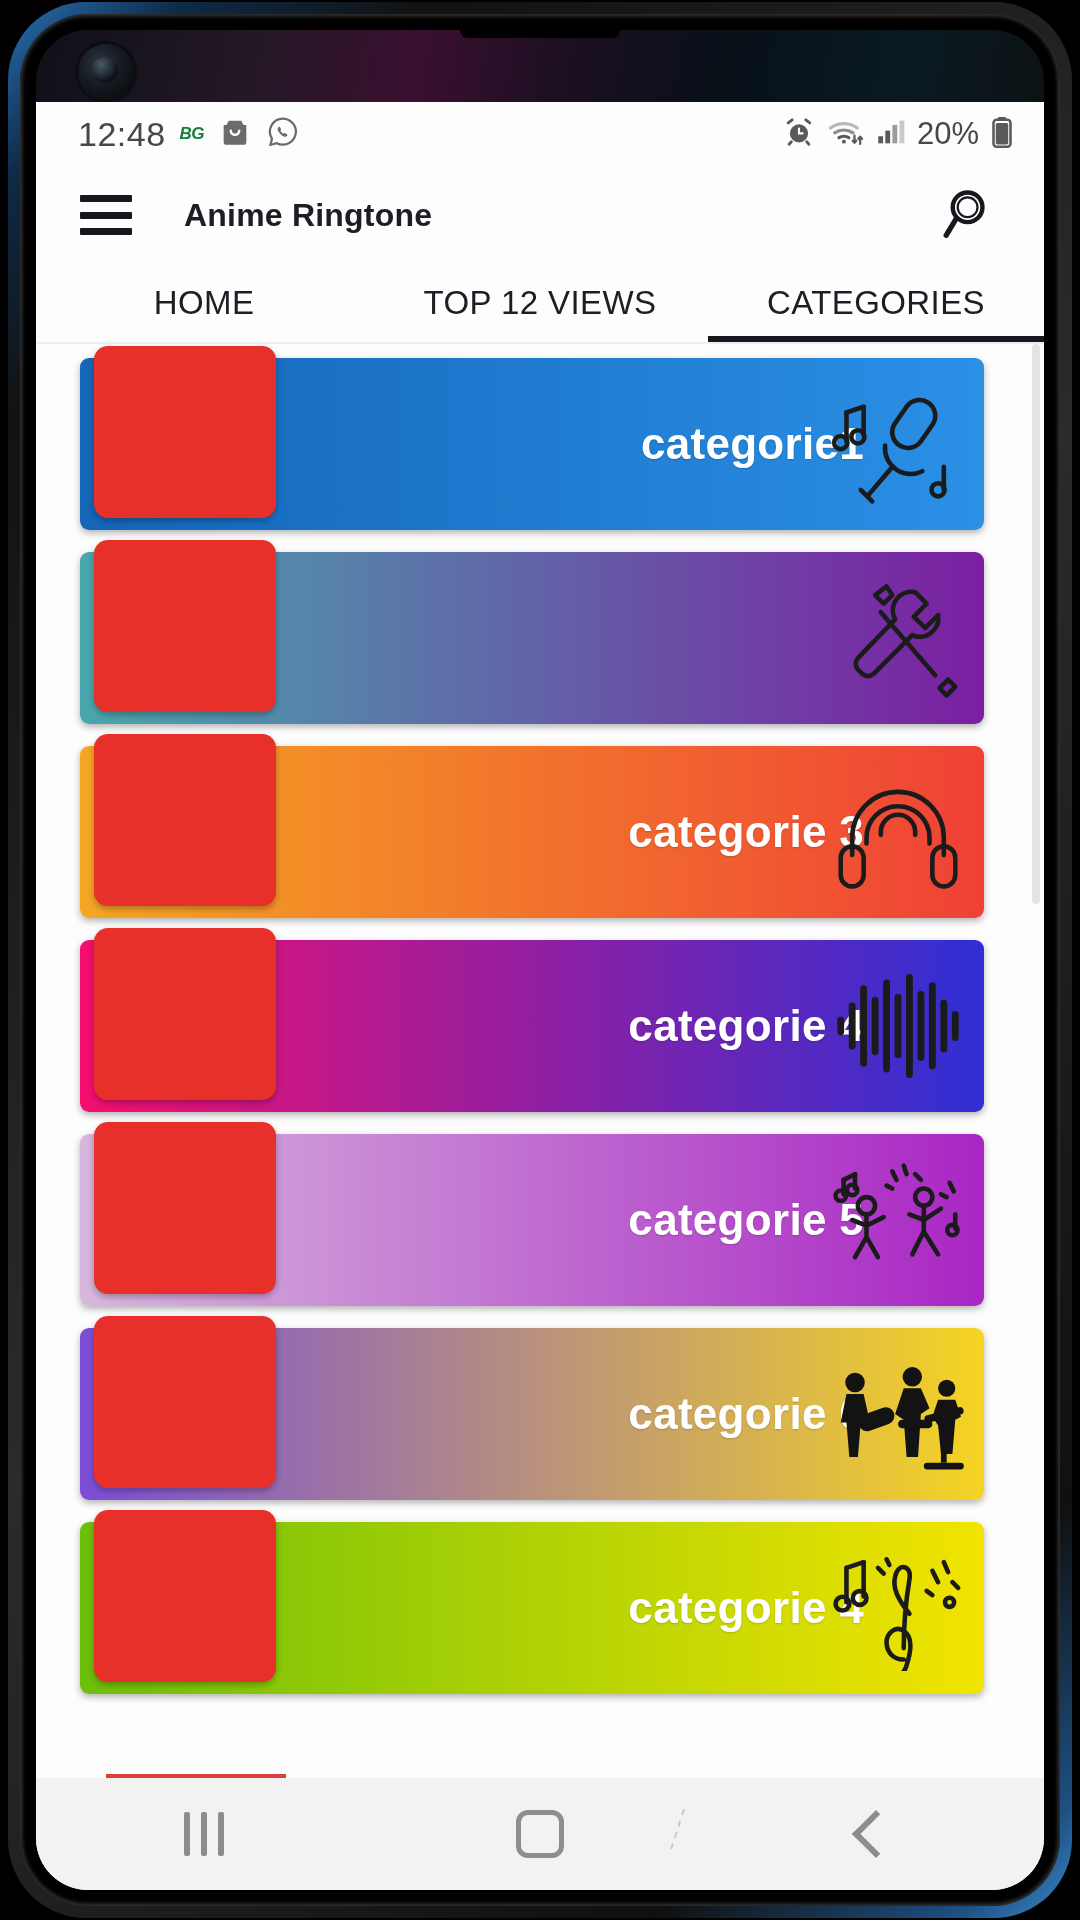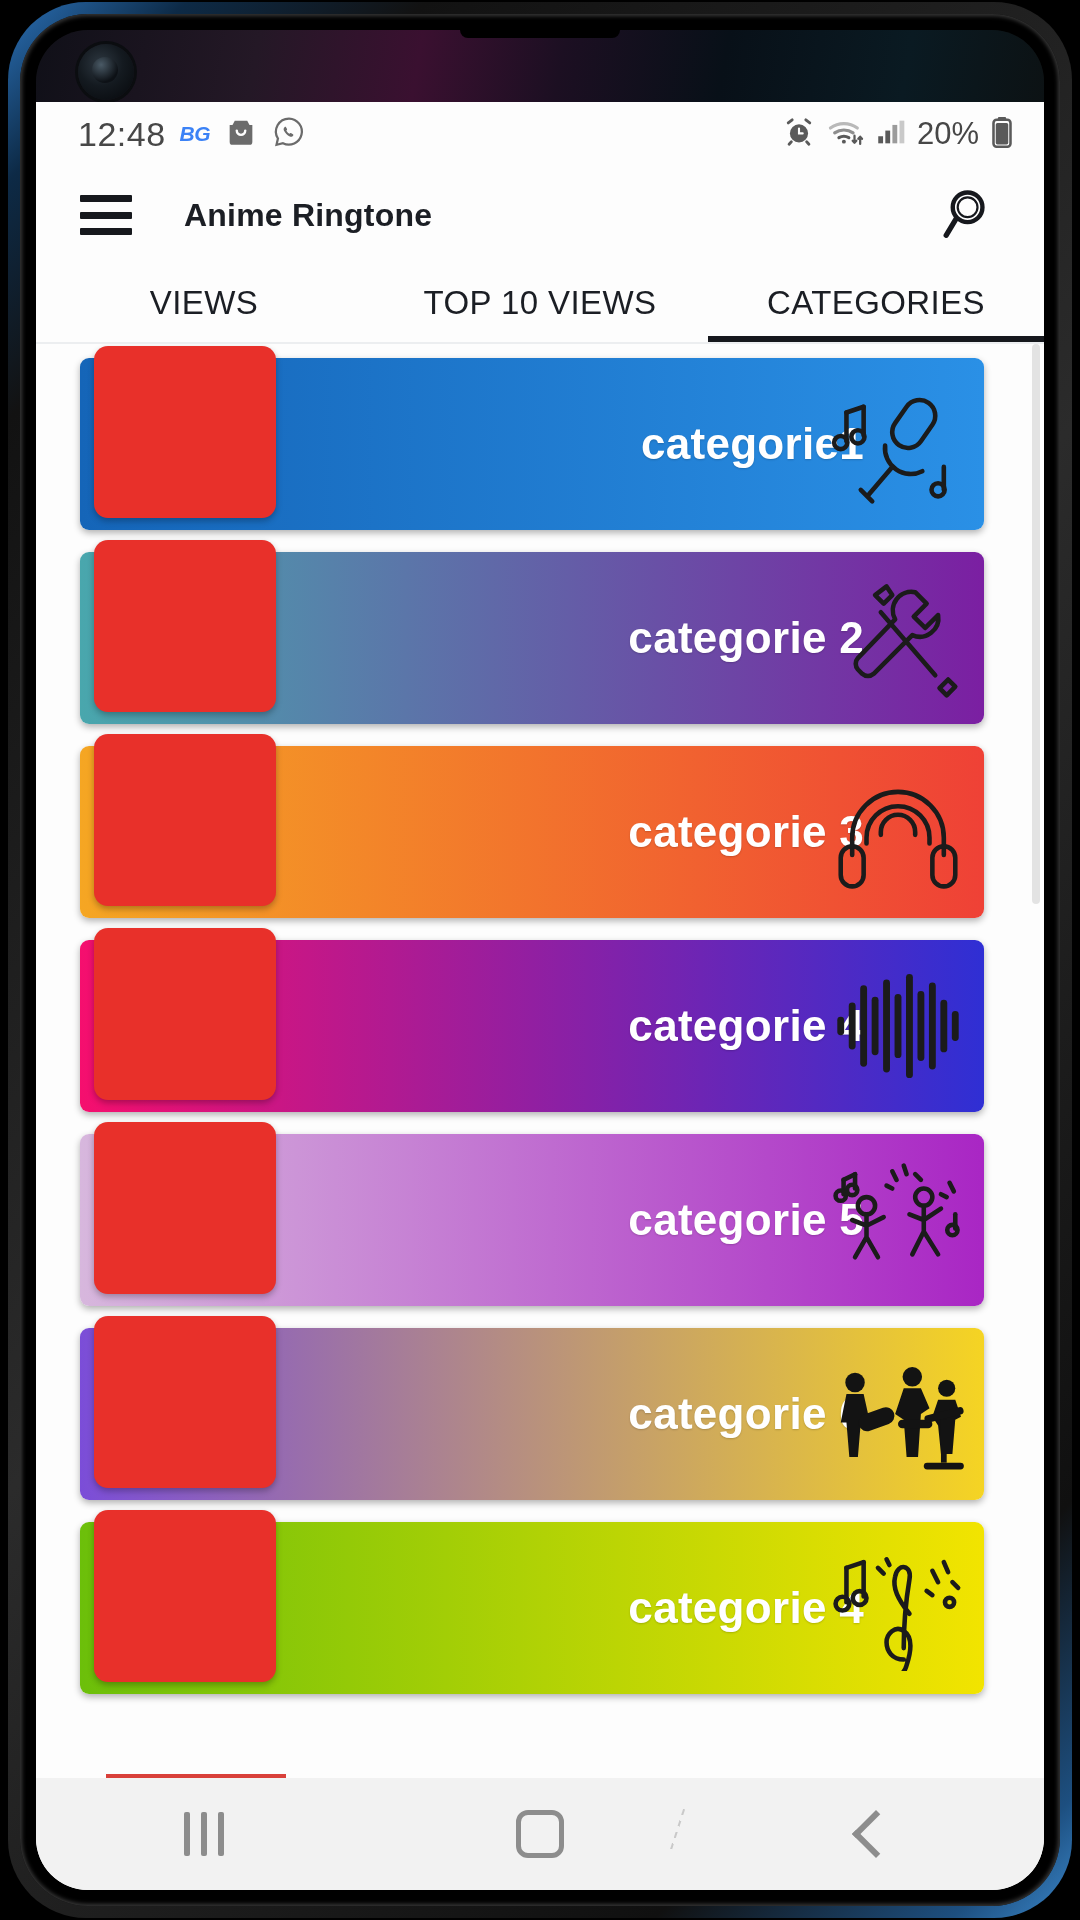--- a/index.html
+++ b/index.html
@@ -57,21 +57,21 @@
     overflow:hidden;
   }
 
   
   .statusbar{
     height:64px; display:flex; align-items:center; justify-content:space-between;
     padding:0 30px 0 42px; background:#fdfdfd;
   }
   .status-left{ display:flex; align-items:center; gap:14px; }
   .clock{ font-size:34px; color:#474747; letter-spacing:.5px; }
-  .bg-label{ font-size:21px; font-style:italic; font-weight:bold; color:#3b82f6; letter-spacing:-.5px;}
+  .bg-label{ font-size:17px; font-style:italic; font-weight:bold; color:#15803d; letter-spacing:-.5px;}
   .status-right{ display:flex; align-items:center; gap:11px; }
   .batt-pct{ font-size:31px; color:#474747; font-weight:500; }
   .ic{ display:block; }
 
   
   .toolbar{
     height:98px; display:flex; align-items:center; padding:0 36px 0 44px;
     background:#fdfdfd;
   }
   .hamburger{ width:52px; height:40px; display:flex; flex-direction:column;
@@ -235,22 +235,22 @@
         <div class="search-btn">
           <svg width="66" height="66" viewBox="0 0 24 24">
             <circle cx="10.4" cy="9.2" r="5.4" fill="none" stroke="#16181d" stroke-width="1.6"></circle>
             <circle cx="10.4" cy="9.2" r="3.6" fill="none" stroke="#16181d" stroke-width="0.8"></circle>
             <path d="M6.2 13.4 2.6 19.4" stroke="#16181d" stroke-width="1.9" stroke-linecap="round"></path>
           </svg>
         </div>
       </div>
 
       <div class="tabs">
-        <div class="tab">VIEWS</div>
-        <div class="tab">TOP 10 VIEWS</div>
+        <div class="tab">HOME</div>
+        <div class="tab">TOP 12 VIEWS</div>
         <div class="tab active">CATEGORIES</div>
       </div>
       <div class="tab-divider"></div>
 
       <div class="list" id="category-list">
         <div class="scroll-indicator"></div>
       <div class="card-wrap">
             <div class="card" style="background: linear-gradient(90deg, rgb(21, 101, 184) 0%, rgb(42, 144, 230) 100%);">
               <div class="card-title">categorie1</div>
               <div class="card-icon">
@@ -268,21 +268,20 @@
       <path d="M40 30v8"></path>
                     <circle cx="38" cy="38" r="2.3"></circle>
                   </g>
                 </svg>
               </div>
             </div>
             <div class="thumb" style="background: rgb(232, 48, 42);"></div>
           </div>
           <div class="card-wrap">
             <div class="card" style="background: linear-gradient(90deg, rgb(73, 167, 173) 0%, rgb(123, 31, 162) 100%);">
-              <div class="card-title">categorie 2</div>
               <div class="card-icon">
                 <svg width="140" height="126" viewBox="0 0 48 44">
       <g stroke="#1b1b1b" fill="none" stroke-width="1.6" stroke-linecap="round" stroke-linejoin="round">
                     <path d="M30 6a6.5 6.5 0 0 0-7 9.5L10 29a3 3 0 0 0 0 4l1.5 1.5a3 3 0 0 0 4 0l13.5-13.5A6.5 6.5 0 0 0 38 14l-4.5 4.5-4-4L34 10z"></path>
       <path d="M37 35 18 13"></path>
                     <path d="M38.5 39.5 41 42l3-3-2.5-2.5z"></path>
                     <path d="M16 7l4-3 2 3-3 3z"></path>
                   </g>
                 </svg>
               </div>

